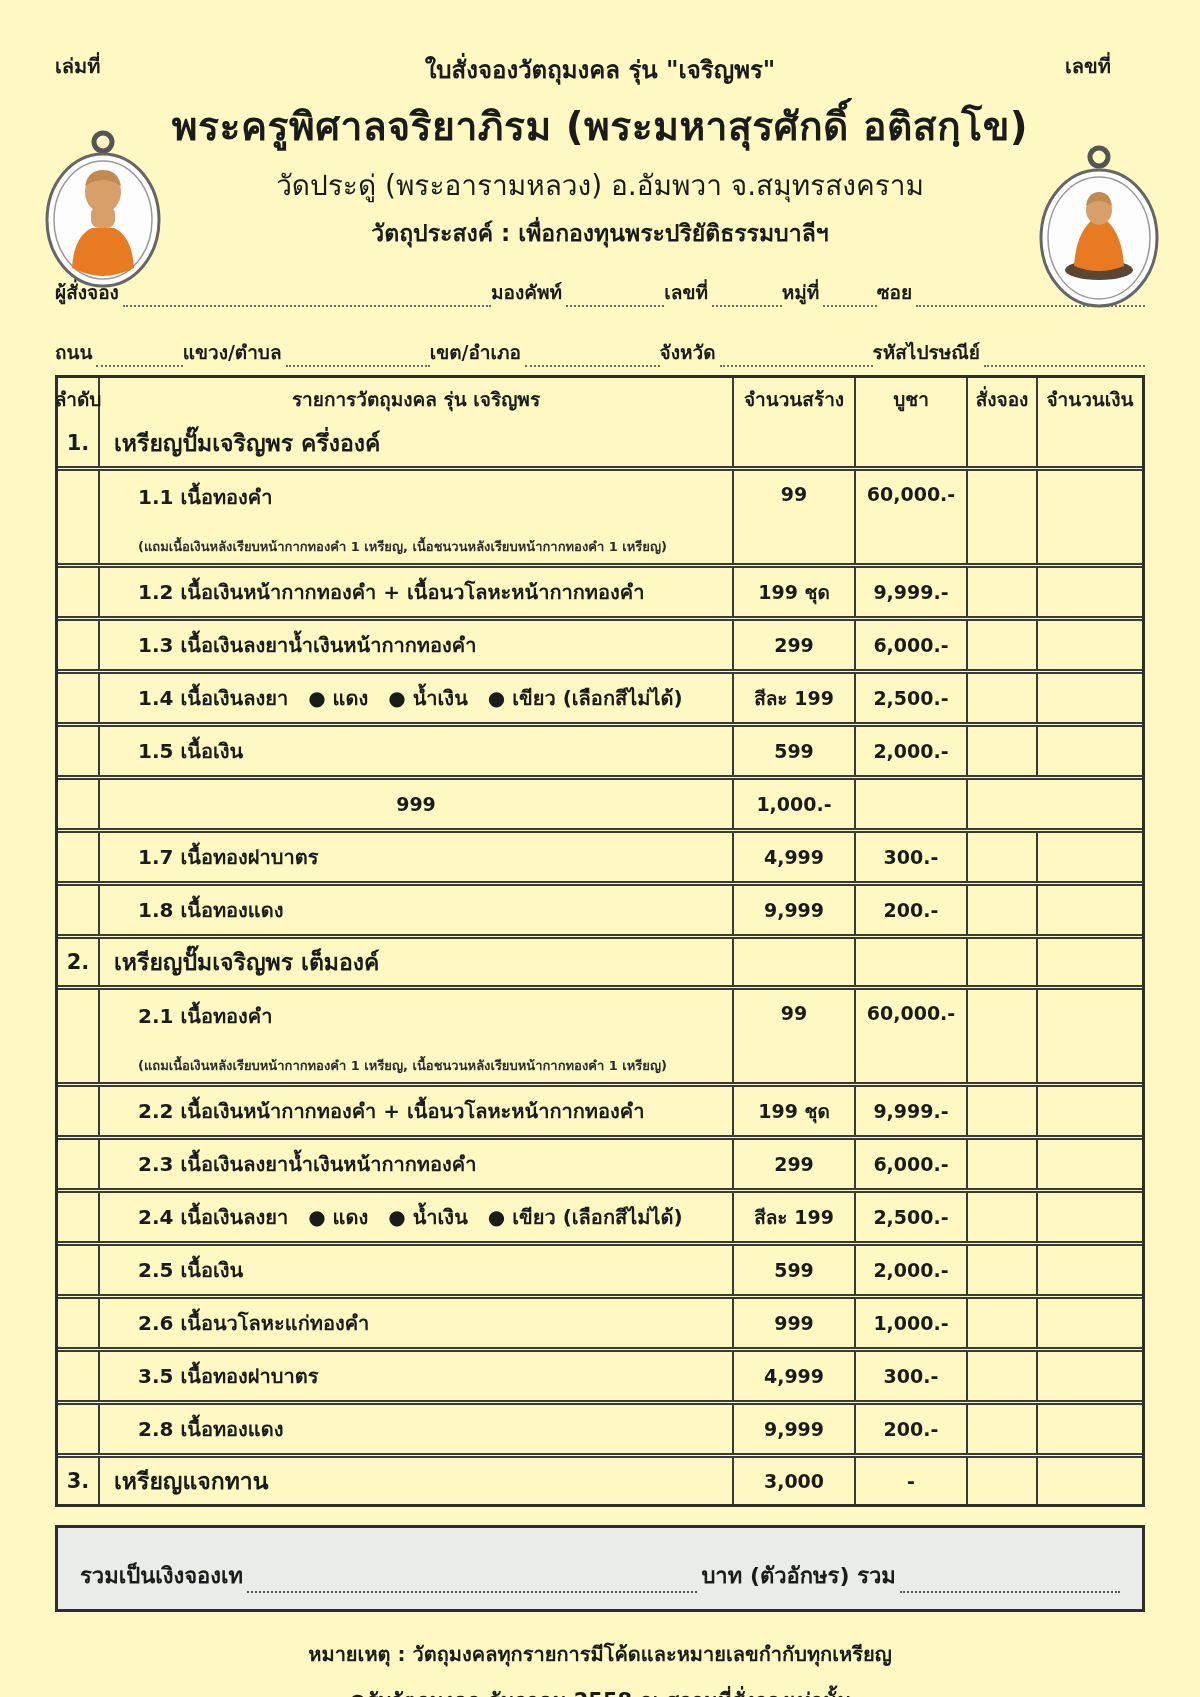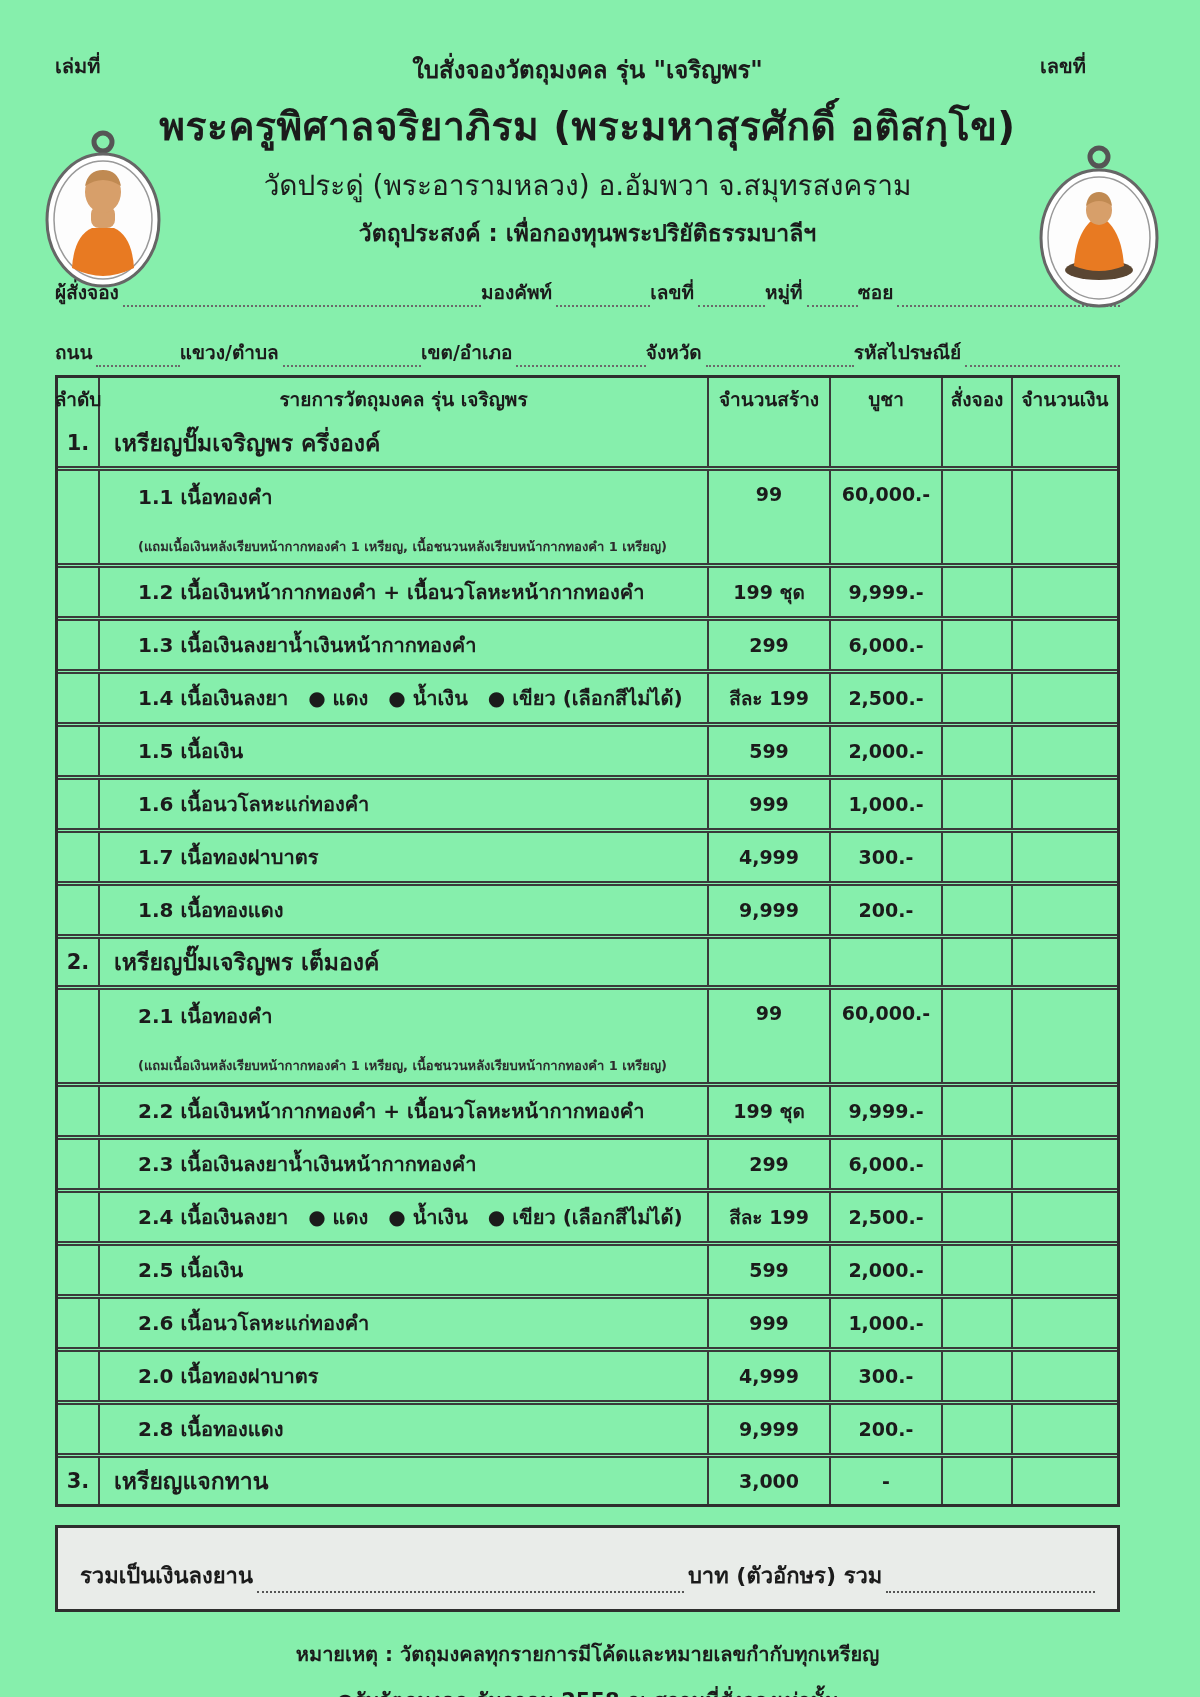--- a/index.html
+++ b/index.html
@@ -1,19 +1,19 @@
 <!DOCTYPE html>
 <html><head>
 <meta charset="utf-8">
 <style>
   html, body { margin: 0; padding: 0; background: #f2f2f0; }
   .page {
-    width: 1200px; height: 1697px; margin: 0 auto; background: #86efac;
+    width: 1200px; height: 1697px; margin: 0 auto; background: #fef9c3;
     font-family: "DejaVu Sans", sans-serif; color: #1b1b1b;
-    position: relative; box-sizing: border-box; padding: 50px 80px 30px 55px;
+    position: relative; box-sizing: border-box; padding: 50px 55px 30px 55px;
     overflow: hidden;
   }
   
   .hdr-toprow { display: flex; align-items: flex-start; font-weight: bold; font-size: 20px; margin-bottom: 6px; }
   .hdr-booklabel { width: 200px; }
   .hdr-formtitle { flex: 1; text-align: center; font-size: 24px; }
   .hdr-doclabel { width: 200px; text-align: left; padding-left: 120px; box-sizing: border-box; }
   .hdr-title { text-align: center; font-size: 39px; font-weight: bold; letter-spacing: 0.5px; margin: 4px 0 6px 0; }
   .hdr-subtitle { text-align: center; font-size: 28px; font-weight: normal; margin-bottom: 8px; }
   .hdr-purpose { text-align: center; font-size: 23px; font-weight: bold; margin-bottom: 4px; }
@@ -211,23 +211,20 @@
           <div class="cell c-item">
             <span>1.5 เนื้อเงิน</span>
           </div>
           <div class="cell c-qty">599</div>
           <div class="cell c-price">2,000.-</div>
           <div class="cell c-order"></div>
           <div class="cell c-amount"></div>
         </div>
         <div class="trow itemrow">
           <div class="cell c-no"></div>
-          <div class="cell c-item">
-            <span>1.6 เนื้อนวโลหะแก่ทองคำ</span>
-          </div>
           <div class="cell c-qty">999</div>
           <div class="cell c-price">1,000.-</div>
           <div class="cell c-order"></div>
           <div class="cell c-amount"></div>
         </div>
         <div class="trow itemrow">
           <div class="cell c-no"></div>
           <div class="cell c-item">
             <span>1.7 เนื้อทองฝาบาตร</span>
           </div>
@@ -313,21 +310,21 @@
             <span>2.6 เนื้อนวโลหะแก่ทองคำ</span>
           </div>
           <div class="cell c-qty">999</div>
           <div class="cell c-price">1,000.-</div>
           <div class="cell c-order"></div>
           <div class="cell c-amount"></div>
         </div>
         <div class="trow itemrow">
           <div class="cell c-no"></div>
           <div class="cell c-item">
-            <span>2.0 เนื้อทองฝาบาตร</span>
+            <span>3.5 เนื้อทองฝาบาตร</span>
           </div>
           <div class="cell c-qty">4,999</div>
           <div class="cell c-price">300.-</div>
           <div class="cell c-order"></div>
           <div class="cell c-amount"></div>
         </div>
         <div class="trow itemrow">
           <div class="cell c-no"></div>
           <div class="cell c-item">
             <span>2.8 เนื้อทองแดง</span>
@@ -345,21 +342,21 @@
           <div class="cell c-qty">3,000</div>
           <div class="cell c-price">-</div>
           <div class="cell c-order"></div>
           <div class="cell c-amount"></div>
         </div>
       </div>
   </div>
 
   <div class="total-box">
     <div class="total-line">
-      <span>รวมเป็นเงินลงยาน</span>
+      <span>รวมเป็นเงิงจองเท</span>
       <span class="tline big"></span>
       <span>บาท (ตัวอักษร)  รวม</span>
       <span class="tline small"></span>
     </div>
   </div>
 
   <div class="notes">
     <div class="n1">หมายเหตุ : วัตถุมงคลทุกรายการมีโค้ดและหมายเลขกำกับทุกเหรียญ</div>
     <div class="n2">●รับวัตถุมงคล ธันวาคม 2558 ณ สถานที่สั่งจองเท่านั้น</div>
 

